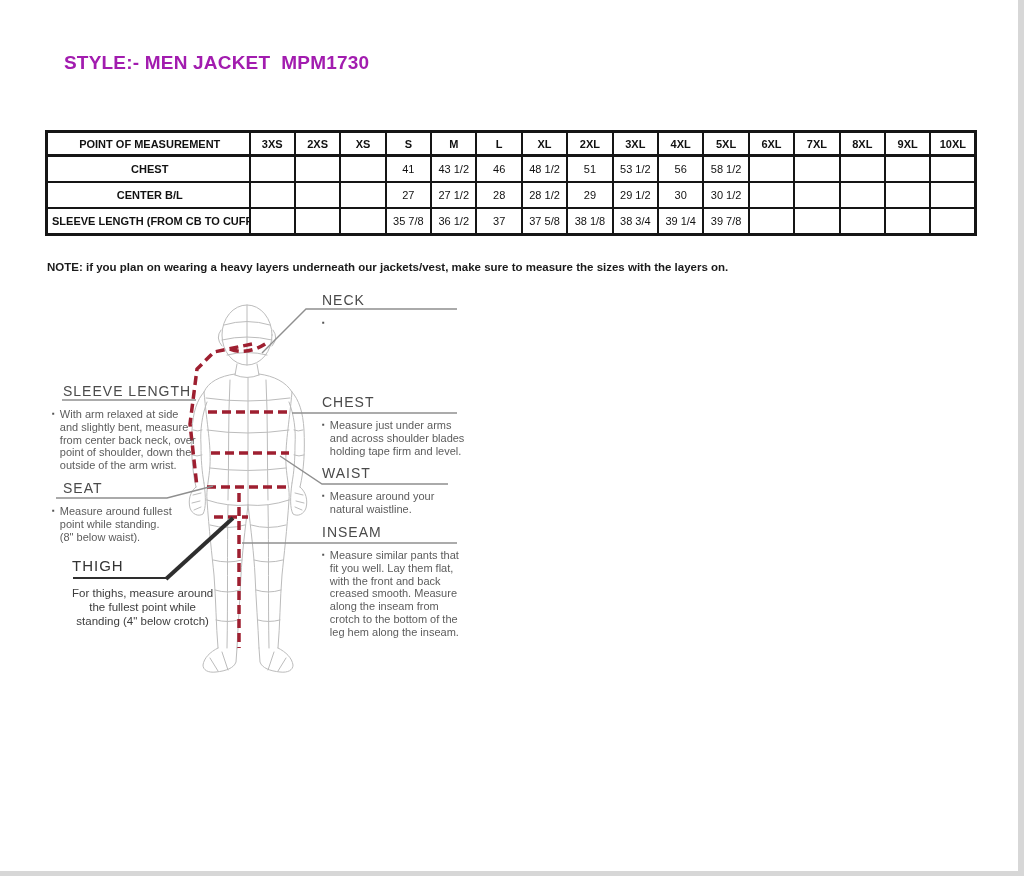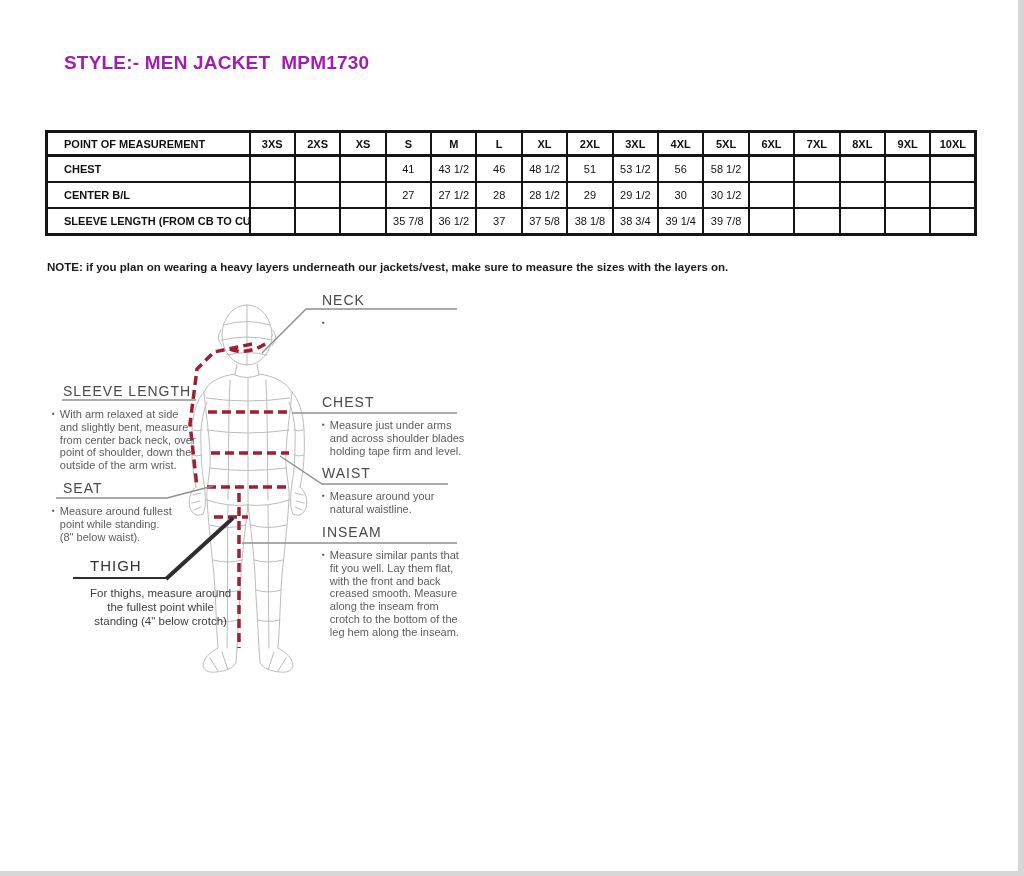--- a/index.html
+++ b/index.html
@@ -23,21 +23,21 @@
     position:absolute;left:45px;top:130px;width:930px;
     border-collapse:collapse;table-layout:fixed;background:#fff;
     border:3px solid #151515;
   }
   .size-table th,.size-table td{
     border:2px solid #151515;font-size:11px;text-align:center;
     padding:0 1px;color:#111;overflow:hidden;white-space:nowrap;
   }
   .size-table thead th{height:21px;font-weight:bold;border-bottom:3px solid #151515;}
   .size-table tbody td{height:24px;font-weight:normal;}
-  .size-table th.pom,.size-table td.rowlabel{text-align:left;padding-left:16px;}
+  .size-table th.pom,.size-table td.rowlabel{text-align:center;padding-left:4px;}
   .size-table td.rowlabel{font-weight:bold;}
 
   svg.diagram{position:absolute;left:0;top:0;pointer-events:none;}
 
   .callout{position:absolute;}
   .callout-title{
     font-size:14px;letter-spacing:1px;color:#4a4a4a;white-space:nowrap;
   }
   .callout-body{
     display:flex;align-items:flex-start;gap:5px;margin-top:9px;
@@ -274,20 +274,20 @@
 <div class="callout" style="left:63px;top:480px;width:150px">
   <div class="callout-title">SEAT</div>
   <div class="callout-body" style="margin-left:-11px;">
     <span class="bullet">▪</span>
     <span class="callout-text">Measure around fullest
 point while standing.
 (8" below waist).</span>
   </div>
 </div>
 
-<div class="callout thigh" style="left:90px;top:557px;width:195px">
+<div class="callout thigh" style="left:72px;top:557px;width:195px">
   <div class="callout-title">THIGH</div>
   <div class="callout-body">
     <span class="callout-text">For thighs, measure around
 the fullest point while
 standing (4" below crotch)</span>
   </div>
 </div>
 
 </body></html>

